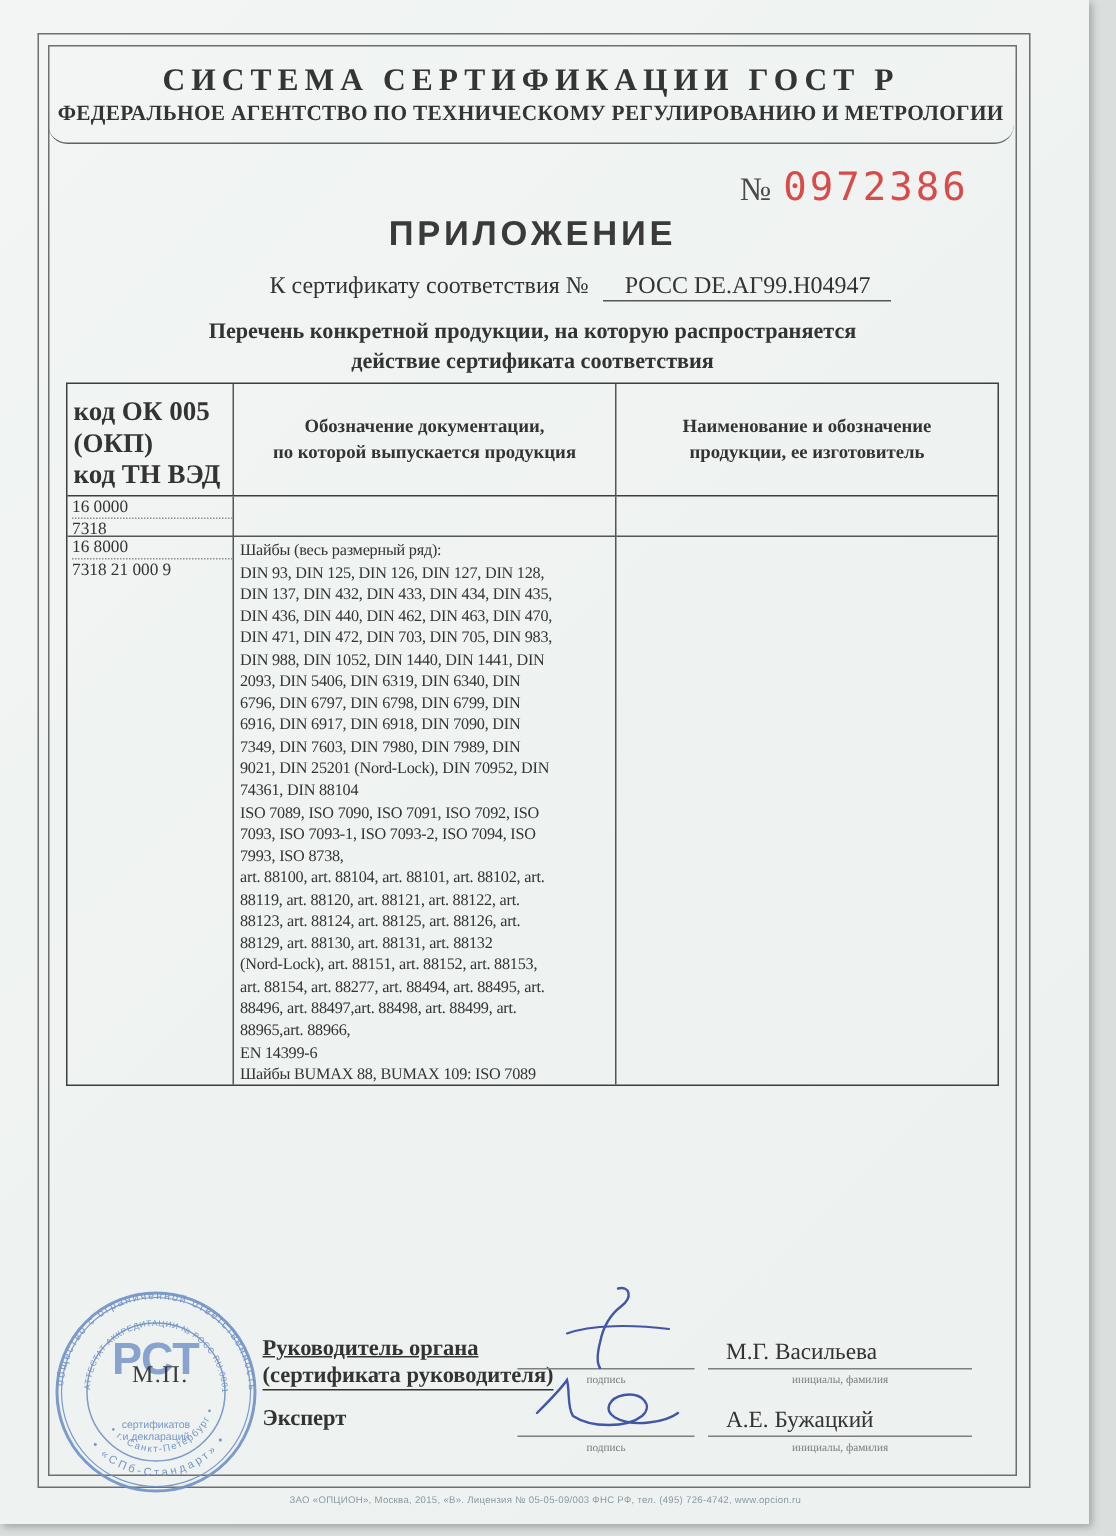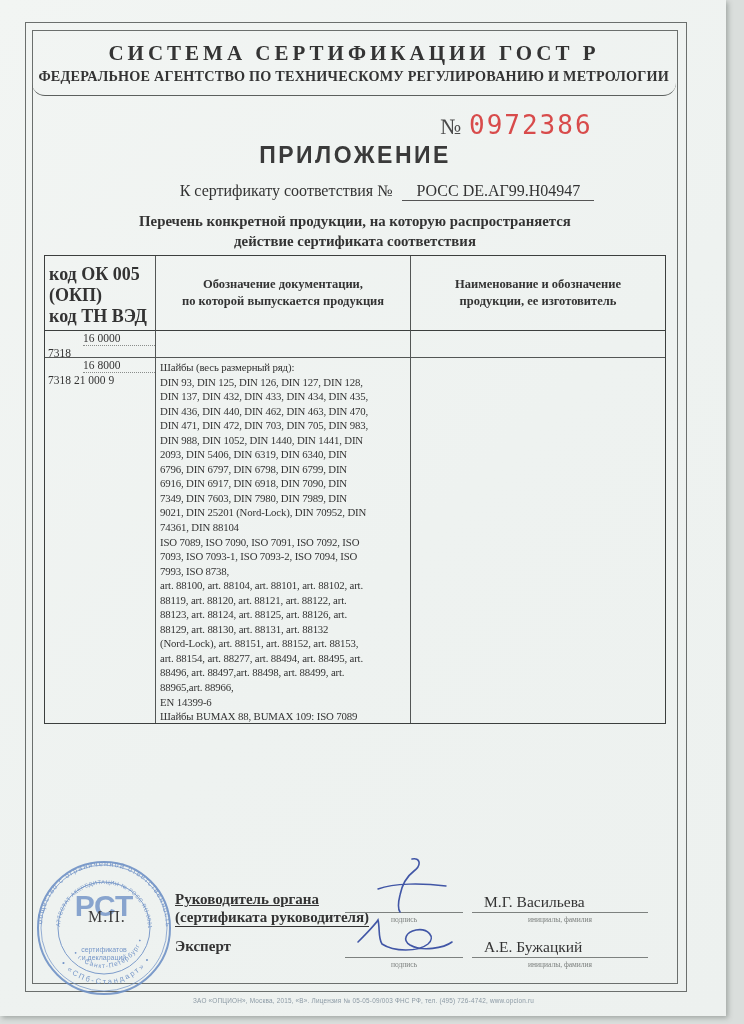--- a/index.html
+++ b/index.html
@@ -16,21 +16,21 @@
   }
   .frame-outer{position:absolute;left:25px;top:22px;width:660px;height:968px;border:1px solid #6b6f6d;}
   .frame-inner{position:absolute;left:32px;top:30px;width:644px;height:952px;border:1px solid #6b6f6d;}
   .header-box{
     position:absolute;left:32px;top:30px;width:644px;height:65px;
     border-bottom:1px solid #5c605e;
     display:flex;flex-direction:column;align-items:center;justify-content:center;gap:2px;border-radius:13px;
   }
   .gost-title{font-weight:bold;font-size:21px;letter-spacing:4px;color:#343434;white-space:nowrap;}
   .gost-subtitle{font-weight:bold;font-size:14.5px;letter-spacing:.2px;color:#343434;white-space:nowrap;transform:scaleX(.98);}
-  .doc-number{position:absolute;top:110px;left:440px;width:225px;text-align:left;white-space:nowrap;}
+  .doc-number{position:absolute;top:110px;left:457px;width:225px;text-align:center;white-space:nowrap;}
   .doc-number .nsign{font-size:22px;color:#4a4a4a;margin-right:8px;}
   .doc-number .digits{font-family:"DejaVu Sans Mono",monospace;font-size:26px;letter-spacing:2px;color:#d84b4b;}
   .appendix-title{
     position:absolute;left:25px;top:142px;width:660px;text-align:center;
     font-family:"Liberation Sans",sans-serif;font-weight:bold;font-size:23px;letter-spacing:2.5px;color:#3a3a3a;
   }
   .cert-line{position:absolute;left:25px;top:182px;width:724px;text-align:center;font-size:16px;color:#333;}
   .cert-line .lbl{margin-right:10px;}
   .cert-line .num{border-bottom:1px solid #555;padding:0 14px 1px 14px;}
   .list-subtitle{
@@ -43,21 +43,21 @@
     display:grid;grid-template-columns:111px 255px 254px;grid-template-rows:75px 27px 365px;
     border:1.5px solid #3c3f3e;background:transparent;
   }
   .cell{border-right:1px solid #535655;border-bottom:1px solid #535655;box-sizing:border-box;overflow:hidden;}
   .cell:nth-child(3n){border-right:none;}
   .hb{border-bottom:1.8px solid #3c3f3e;}
   .rlast{border-bottom:none;}
   .hcol1{display:flex;flex-direction:column;justify-content:space-between;padding:8px 4px 10px 4px;font-size:18px;font-weight:bold;color:#333;}
   .hmid{display:flex;align-items:center;justify-content:center;text-align:center;font-size:12.5px;font-weight:bold;color:#333;white-space:pre-line;line-height:17px;}
   .codecell{padding:1px 0 1px 3px;font-size:11.5px;color:#333;display:flex;flex-direction:column;}
-  .codecell .okp{border-bottom:1px dotted #8a8d8b;padding-bottom:1px;min-height:12px;margin-left:35px;}
+  .codecell .okp{border-bottom:1px dotted #8a8d8b;padding-bottom:1px;min-height:12px;}
   .codecell .tnved{padding-top:1px;min-height:12px;}
   .prodcell{padding:2px 4px 0 4px;font-size:10.8px;letter-spacing:-.15px;color:#333;}
   .prodcell div{white-space:nowrap;line-height:14.55px;height:14.55px;}
   
   .sig-label{position:absolute;font-weight:bold;font-size:15px;color:#333;white-space:nowrap;}
   .sig-label.u{border-bottom:1.5px solid #333;padding-bottom:0;}
   .sig-line{position:absolute;height:1px;background:#7d817f;}
   .tiny-label{position:absolute;font-size:7.5px;color:#7a7e7c;text-align:center;}
   .sig-name{position:absolute;font-size:15.5px;color:#333;white-space:nowrap;}
   .footer-imprint{

